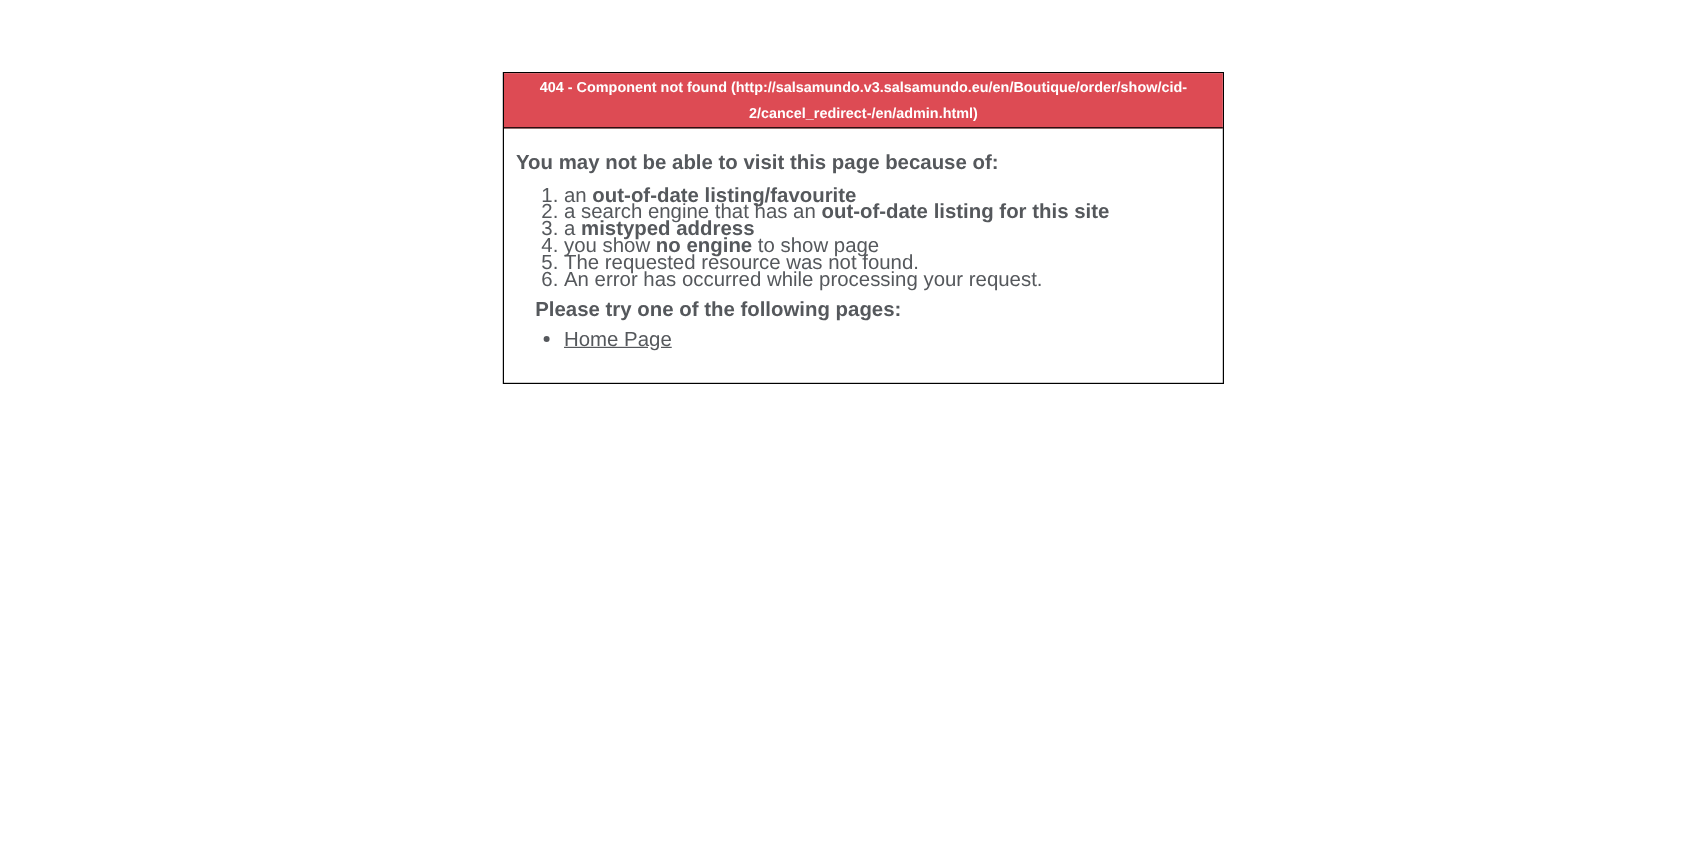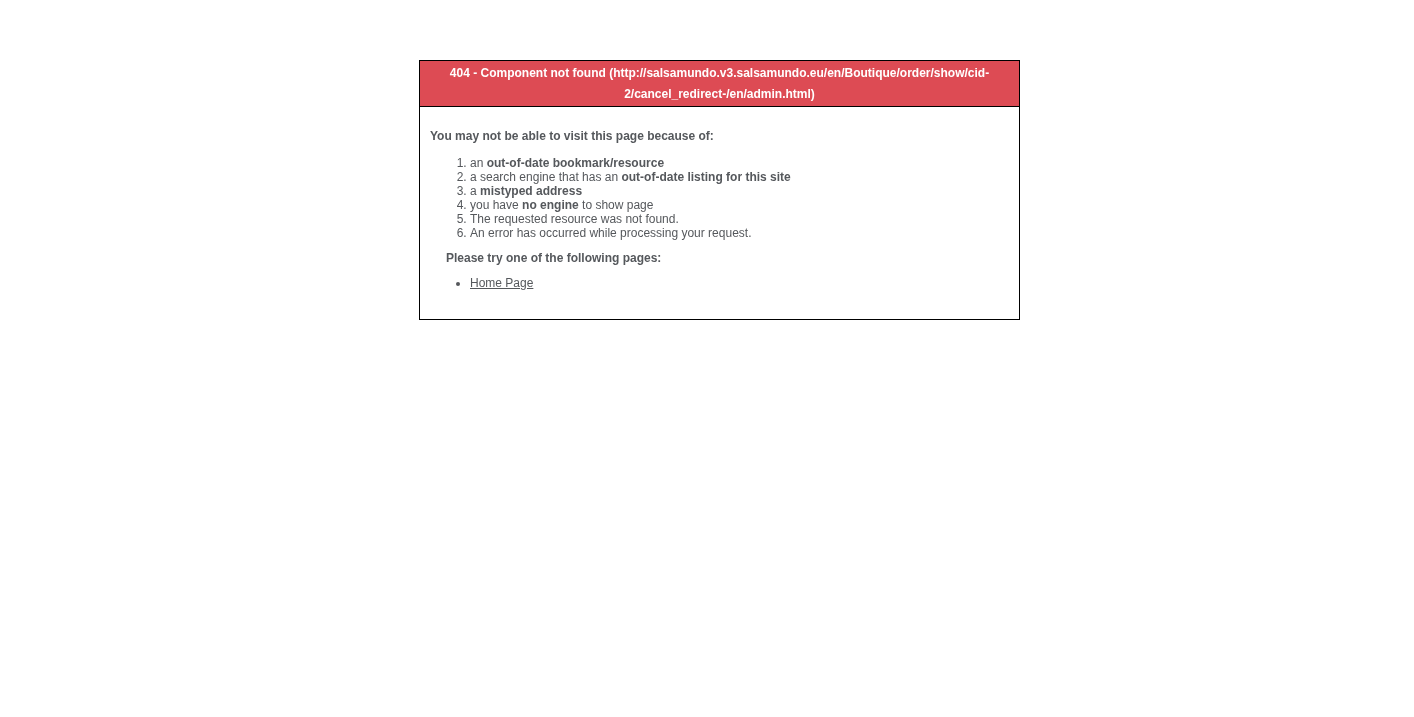--- a/index.html
+++ b/index.html
@@ -30,21 +30,21 @@
     color: #ffffff;
     font-size: 12px;
     font-weight: bold;
     line-height: 21px;
     text-align: center;
     padding: 2px 8px 1px 8px;
   }
   .error-body {
     padding: 0 10px 18px 10px;
     color: #55585c;
-    font-size: 12px;
+    font-size: 17px;
   }
   .error-body p {
     margin: 11px 16px;
     line-height: 14px;
   }
   .heading-bold {
     font-weight: bold;
   }
   .intro-heading {
     margin: 22px 0 13px 0 !important;
@@ -88,24 +88,24 @@
 
     <div class="error-banner">
       <span>404 - Component not found (http://salsamundo.v3.salsamundo.eu/en/Boutique/order/show/cid-2/cancel_redirect-/en/admin.html)</span>
     </div>
 
     <div class="error-body">
 
       <p class="heading-bold intro-heading">You may not be able to visit this page because of:</p>
 
       <ol class="reasons">
-        <li><span>an </span><strong>out-of-date bookmark/resource</strong><span></span></li>
+        <li><span>an </span><strong>out-of-date listing/favourite</strong><span></span></li>
         <li><span>a search engine that has an </span><strong>out-of-date listing for this site</strong><span></span></li>
         <li><span>a </span><strong>mistyped address</strong><span></span></li>
-        <li><span>you have </span><strong>no engine</strong><span> to show page</span></li>
+        <li><span>you show </span><strong>no engine</strong><span> to show page</span></li>
         <li><span>The requested resource was not found.</span><strong></strong><span></span></li>
         <li><span>An error has occurred while processing your request.</span><strong></strong><span></span></li>
       </ol>
 
       <p class="heading-bold">Please try one of the following pages:</p>
 
       <ul class="pages">
         <li><a href="#">Home Page</a></li>
       </ul>
 

